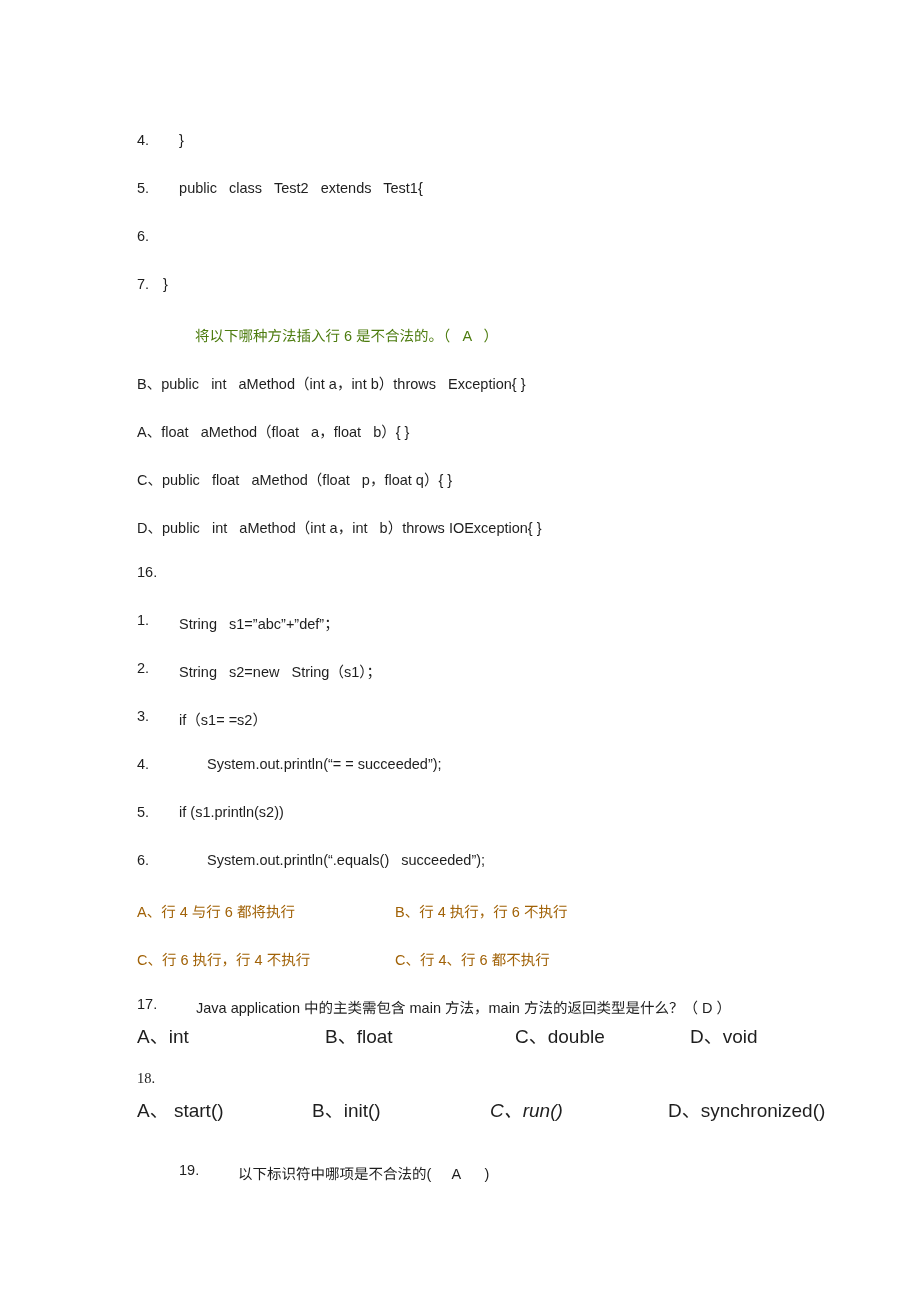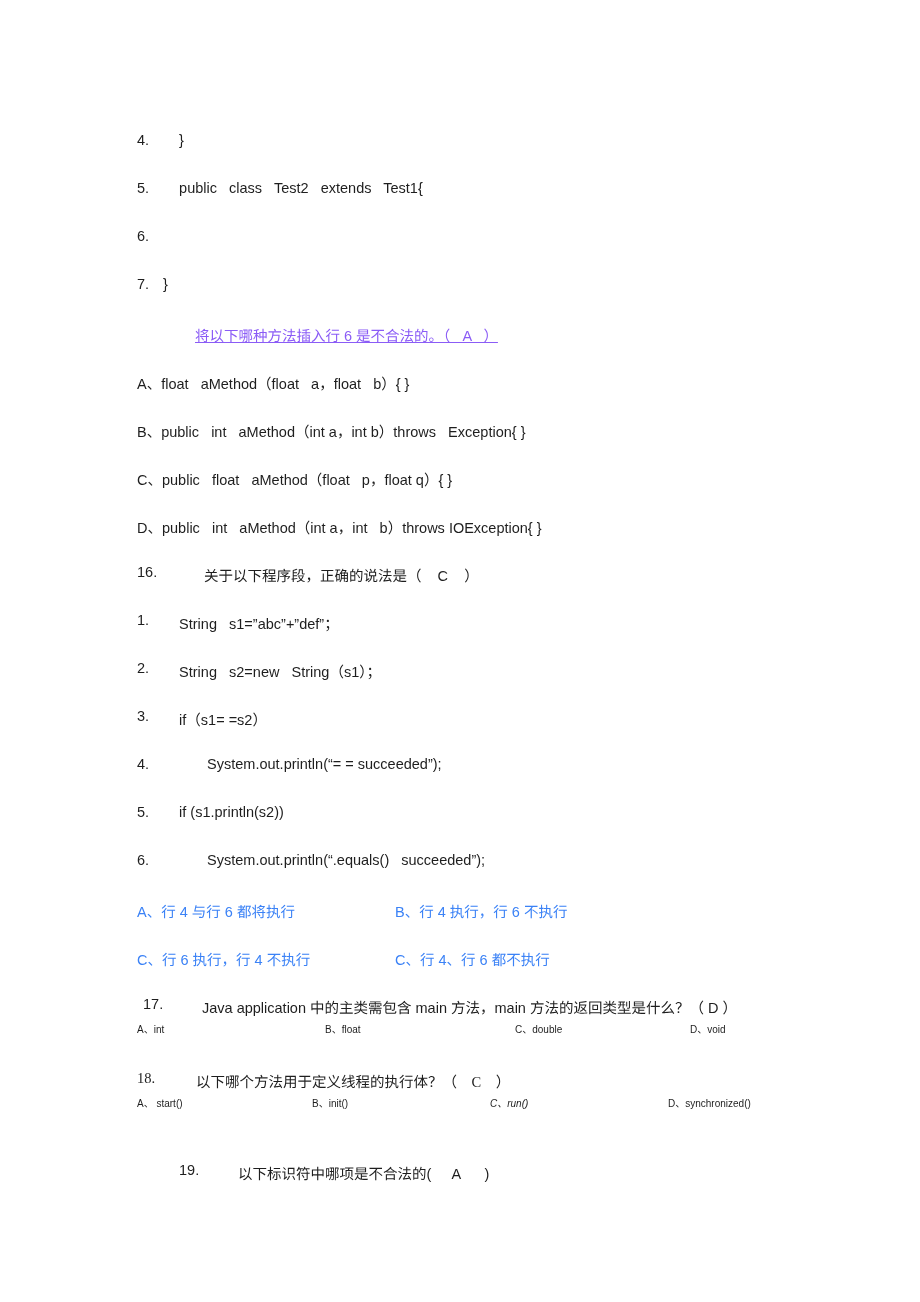--- a/index.html
+++ b/index.html
@@ -50,24 +50,23 @@
   .gap-sm { display: inline-block; width: 14px; }
   .gap-md { display: inline-block; width: 30px; }
   .gap-lg { display: inline-block; width: 58px; }
 
   
   .prompt-indent {
     height: 48px;
     padding-left: 58px;
     font-size: 14.5px;
     white-space: pre;
-    color: #8b5cf6;
-    display: flex;
-    align-items: flex-start;
-    text-decoration: underline;
+    color: #4d7c0f;
+    display: flex;
+    align-items: flex-start;
   }
 
   
   .opt-line {
     height: 48px;
     font-size: 14.5px;
     white-space: pre;
     color: #1e1e1e;
     display: flex;
     align-items: flex-start;
@@ -85,30 +84,30 @@
   .q-head .qnum {
     display: inline-block;
     width: 59px;
   }
 
   
   .opt-row-2 {
     height: 48px;
     font-size: 14.5px;
     white-space: pre;
-    color: #3b82f6;
+    color: #a16207;
     position: relative;
   }
   .opt-row-2 .c1 { position: absolute; left: 0; top: 0; }
   .opt-row-2 .c2 { position: absolute; left: 258px; top: 0; }
 
   
   .opt-row-4 {
     height: 25px;
-    font-size: 10px;
+    font-size: 19px;
     white-space: pre;
     color: #1e1e1e;
     position: relative;
   }
   .opt-row-4 .c1 { position: absolute; left: 0;   top: 0; }
   .opt-row-4 .c2 { position: absolute; left: 188px; top: 0; }
   .opt-row-4 .c3 { position: absolute; left: 378px; top: 0; }
   .opt-row-4 .c4 { position: absolute; left: 553px; top: 0; }
 
   .opt-row-4.wide .c2 { left: 175px; }
@@ -134,27 +133,27 @@
     <div class="code-line">
       <span class="num">6.</span><span class="gap-md"></span><span></span>
     </div>
 
     <div class="code-line">
       <span class="num">7.</span><span class="gap-sm"></span><span>}</span>
     </div>
 
     <div class="prompt-indent">将以下哪种方法插入行 6 是不合法的。（   A   ）</div>
 
+    <div class="opt-line">B、public   int   aMethod（int a，int b）throws   Exception{ }</div>
     <div class="opt-line">A、float   aMethod（float   a，float   b）{ }</div>
-    <div class="opt-line">B、public   int   aMethod（int a，int b）throws   Exception{ }</div>
     <div class="opt-line">C、public   float   aMethod（float   p，float q）{ }</div>
     <div class="opt-line">D、public   int   aMethod（int a，int   b）throws IOException{ }</div>
 
     <div class="q-head" style="height:48px;gap:8px;">
-      <span class="qnum">16.</span><span>关于以下程序段，正确的说法是（    C    ）</span>
+      <span class="qnum">16.</span>
     </div>
 
     <div class="code-line">
       <span class="num">1.</span><span class="gap-md"></span><span>String   s1=”abc”+”def”；</span>
     </div>
 
     <div class="code-line">
       <span class="num">2.</span><span class="gap-md"></span><span>String   s2=new   String（s1）；</span>
     </div>
 
@@ -177,35 +176,35 @@
     <div class="opt-row-2">
       <span class="c1">A、行 4 与行 6 都将执行</span>
       <span class="c2">B、行 4 执行，行 6 不执行</span>
     </div>
 
     <div class="opt-row-2">
       <span class="c1">C、行 6 执行，行 4 不执行</span>
       <span class="c2">C、行 4、行 6 都不执行</span>
     </div>
 
-    <div class="q-head" style="height:25px;margin-left:6px;">
+    <div class="q-head" style="height:25px;">
       <span class="qnum">17.</span><span>Java application 中的主类需包含 main 方法，main 方法的返回类型是什么？（ D ）</span>
     </div>
 
     <div class="opt-row-4">
       <span class="c1">A、int</span>
       <span class="c2">B、float</span>
       <span class="c3">C、double</span>
       <span class="c4">D、void</span>
     </div>
 
     <div class="sp-24"></div>
 
     <div class="q-head" style="height:25px;font-family:Liberation Serif, serif;">
-      <span class="qnum">18.</span><span>以下哪个方法用于定义线程的执行体？（    C    ）</span>
+      <span class="qnum">18.</span>
     </div>
 
     <div class="opt-row-4 wide">
       <span class="c1">A、 start()</span>
       <span class="c2">B、init()</span>
       <span class="c3">C、run()</span>
       <span class="c4">D、synchronized()</span>
     </div>
 
     <div class="sp-42"></div>

